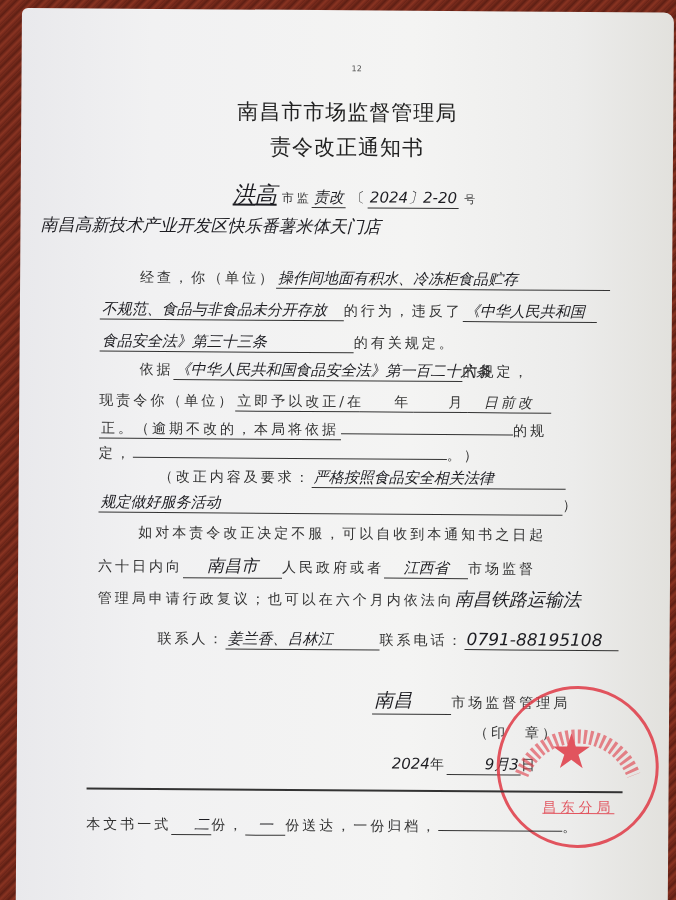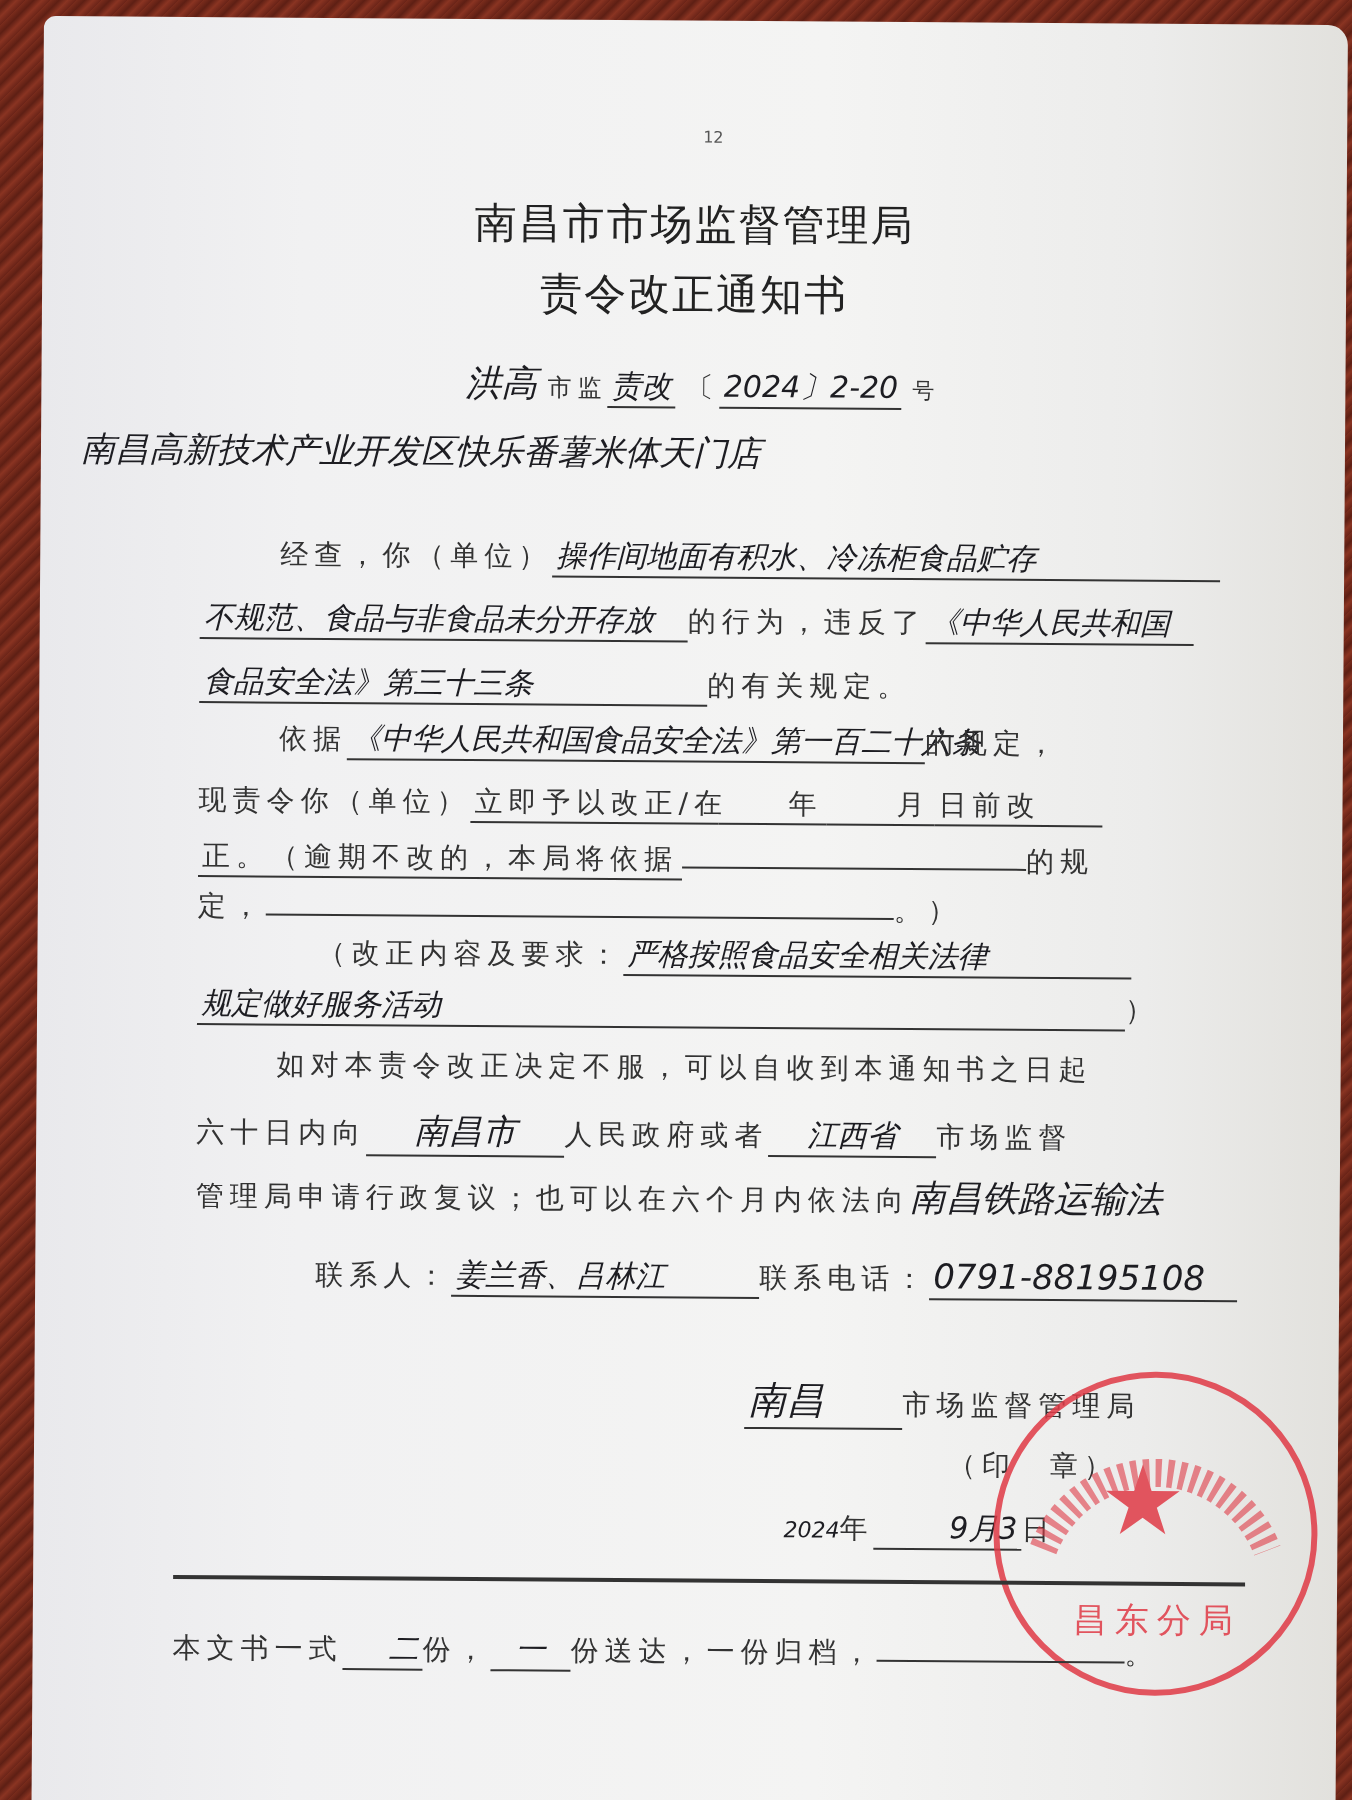--- a/index.html
+++ b/index.html
@@ -22,35 +22,35 @@
     .t2 { top: 123px; left: 0; }
     .printed { color: #333; font-size: 14px; letter-spacing: 3px; font-family: "DejaVu Sans", sans-serif; }
     .hand { color: #1d1d22; font-family: "DejaVu Sans", sans-serif; font-style: italic; font-size: 15px; letter-spacing: 0px; }
     .ul { border-bottom: 1.3px solid #333; display: inline-block; padding: 0 2px; }
     .line { position: absolute; border-top: 1.3px solid #333; }
     .seal {
       position: absolute; left: 480px; top: 674px; width: 156px; height: 156px;
       border: 3px solid #e03a46; border-radius: 50%; opacity: 0.85;
     }
     .seal-star { position: absolute; left: 50px; top: 38px; font-size: 48px; color: #e03a46; line-height: 1; }
-    .seal-text { position: absolute; left: 24px; top: 110px; width: 110px; text-align: center; color: #e03a46; font-size: 17px; letter-spacing: 4px; font-family: "DejaVu Sans", sans-serif; }
+    .seal-text { position: absolute; left: 24px; top: 110px; width: 110px; text-align: center; color: #e03a46; font-size: 14px; letter-spacing: 4px; font-family: "DejaVu Sans", sans-serif; text-decoration: underline; }
     .seal-arc { position: absolute; left: 8px; top: 6px; width: 140px; height: 100px; }
   </style>
 </head>
 <body>
 
 <div class="paper">
 
   <div class="abs page-num">12</div>
 
   <div class="abs title t1">南昌市市场监督管理局</div>
   <div class="abs title t2">责令改正通知书</div>
 
   <div class="abs" style="left:212px; top:170px;">
-    <span class="hand" style="font-size:18px;">洪高</span>
+    <span class="hand" style="font-size:22px;text-decoration:underline;">洪高</span>
     <span class="printed" style="font-size:12px;">市监</span><span class="hand ul">责改</span>
     <span class="printed">〔</span><span class="hand ul">2024〕2-20</span>
     <span class="printed" style="font-size:11px;">号</span>
   </div>
 
   <div class="abs hand" style="left:20px; top:205px; font-size:17px;">南昌高新技术产业开发区快乐番薯米体天门店</div>
 
   <div class="abs" style="left:120px; top:258px; white-space:nowrap;">
     <span class="printed">经查，你（单位）</span><span class="hand ul" style="width:330px;">操作间地面有积水、冷冻柜食品贮存</span>
   </div>
@@ -58,21 +58,21 @@
     <span class="hand ul" style="width:240px;">不规范、食品与非食品未分开存放</span><span class="printed">的行为，违反了</span><span class="hand ul" style="width:130px;">《中华人民共和国</span>
   </div>
   <div class="abs" style="left:80px; top:322px; white-space:nowrap;">
     <span class="hand ul" style="width:250px;">食品安全法》第三十三条</span><span class="printed">的有关规定。</span>
   </div>
 
   <div class="abs" style="left:120px; top:350px; white-space:nowrap;">
     <span class="printed">依据</span><span class="hand ul" style="width:285px;">《中华人民共和国食品安全法》第一百二十六条</span><span class="printed">的规定，</span>
   </div>
   <div class="abs" style="left:80px; top:381px; white-space:nowrap;">
-    <span class="printed">现责令你（单位）</span><span class="printed ul" style="width:120px;">立即予以改正/在</span><span class="printed ul" style="width:50px; text-align:right;">年</span><span class="printed ul" style="width:50px; text-align:right;">月</span><span class="printed ul" style="width:80px; text-align:left;">日前改</span>
+    <span class="printed">现责令你（单位）</span><span class="printed ul" style="width:120px;">立即予以改正/在</span><span class="printed ul" style="width:50px; text-align:right;">年</span><span class="printed ul" style="width:50px; text-align:right;">月</span><span class="printed ul" style="width:80px; text-align:center;font-style:italic;">日前改</span>
   </div>
   <div class="abs" style="left:80px; top:409px; white-space:nowrap;">
     <span class="printed ul">正。（逾期不改的，本局将依据</span><span class="ul" style="width:168px; height:14px; display:inline-block;"></span><span class="printed">的规</span>
   </div>
   <div class="abs" style="left:80px; top:434px; white-space:nowrap;">
     <span class="printed">定，</span><span class="ul" style="width:310px; height:14px; display:inline-block;"></span><span class="printed">。）</span>
   </div>
 
   <div class="abs" style="left:140px; top:457px; white-space:nowrap;">
     <span class="printed">（改正内容及要求：</span><span class="hand ul" style="width:250px;">严格按照食品安全相关法律</span>
@@ -91,21 +91,21 @@
 
   <div class="abs" style="left:140px; top:618px; white-space:nowrap;">
     <span class="printed">联系人：</span><span class="hand ul" style="width:150px;">姜兰香、吕林江</span><span class="printed">联系电话：</span><span class="hand ul" style="width:150px; font-size:17px;">0791-88195108</span>
   </div>
 
   <div class="abs" style="left:355px; top:677px; white-space:nowrap;">
     <span class="hand ul" style="width:75px; font-size:19px;">南昌</span><span class="printed">市场监督管理局</span>
   </div>
   <div class="abs printed" style="left:457px; top:713px;">（印　章）</div>
   <div class="abs" style="left:375px; top:743px; white-space:nowrap;">
-    <span class="hand" style="font-size:11px;">2024</span><span class="printed">年</span><span class="hand ul" style="width:70px; text-align:right;">9月3</span><span class="printed">日</span>
+    <span class="hand" style="font-size:15px;">2024</span><span class="printed">年</span><span class="hand ul" style="width:70px; text-align:right;">9月3</span><span class="printed">日</span>
   </div>
 
   <div class="seal">
     <svg class="seal-arc" viewBox="0 0 140 100">
       <path d="M14 80 A60 60 0 0 1 126 80" fill="none" stroke="#e03a46" stroke-width="14" stroke-dasharray="3 3" opacity="0.7"></path>
     </svg>
     <div class="seal-star">★</div>
     <div class="seal-text">昌东分局</div>
   </div>
 

